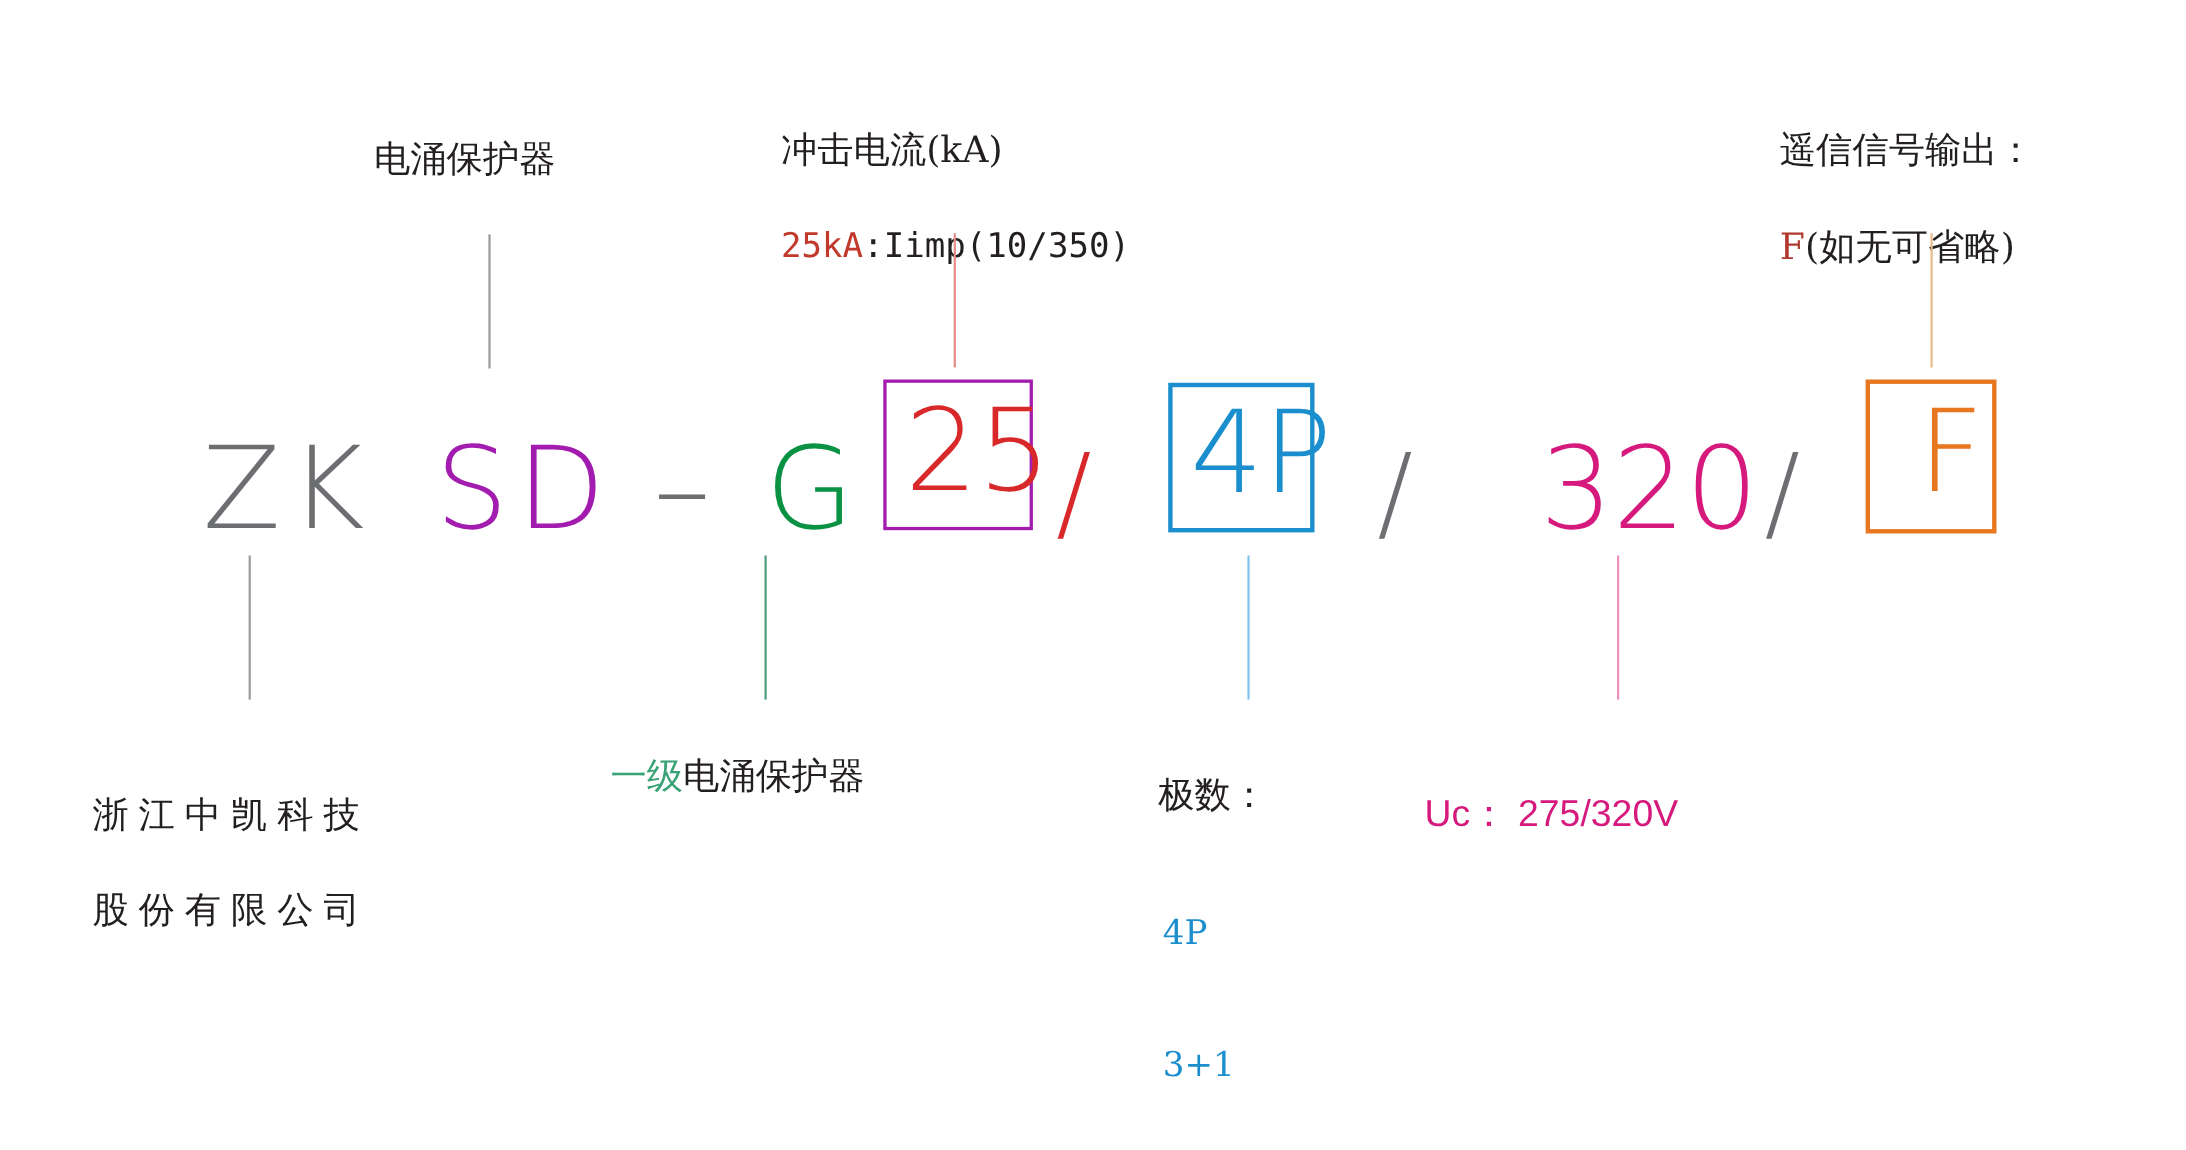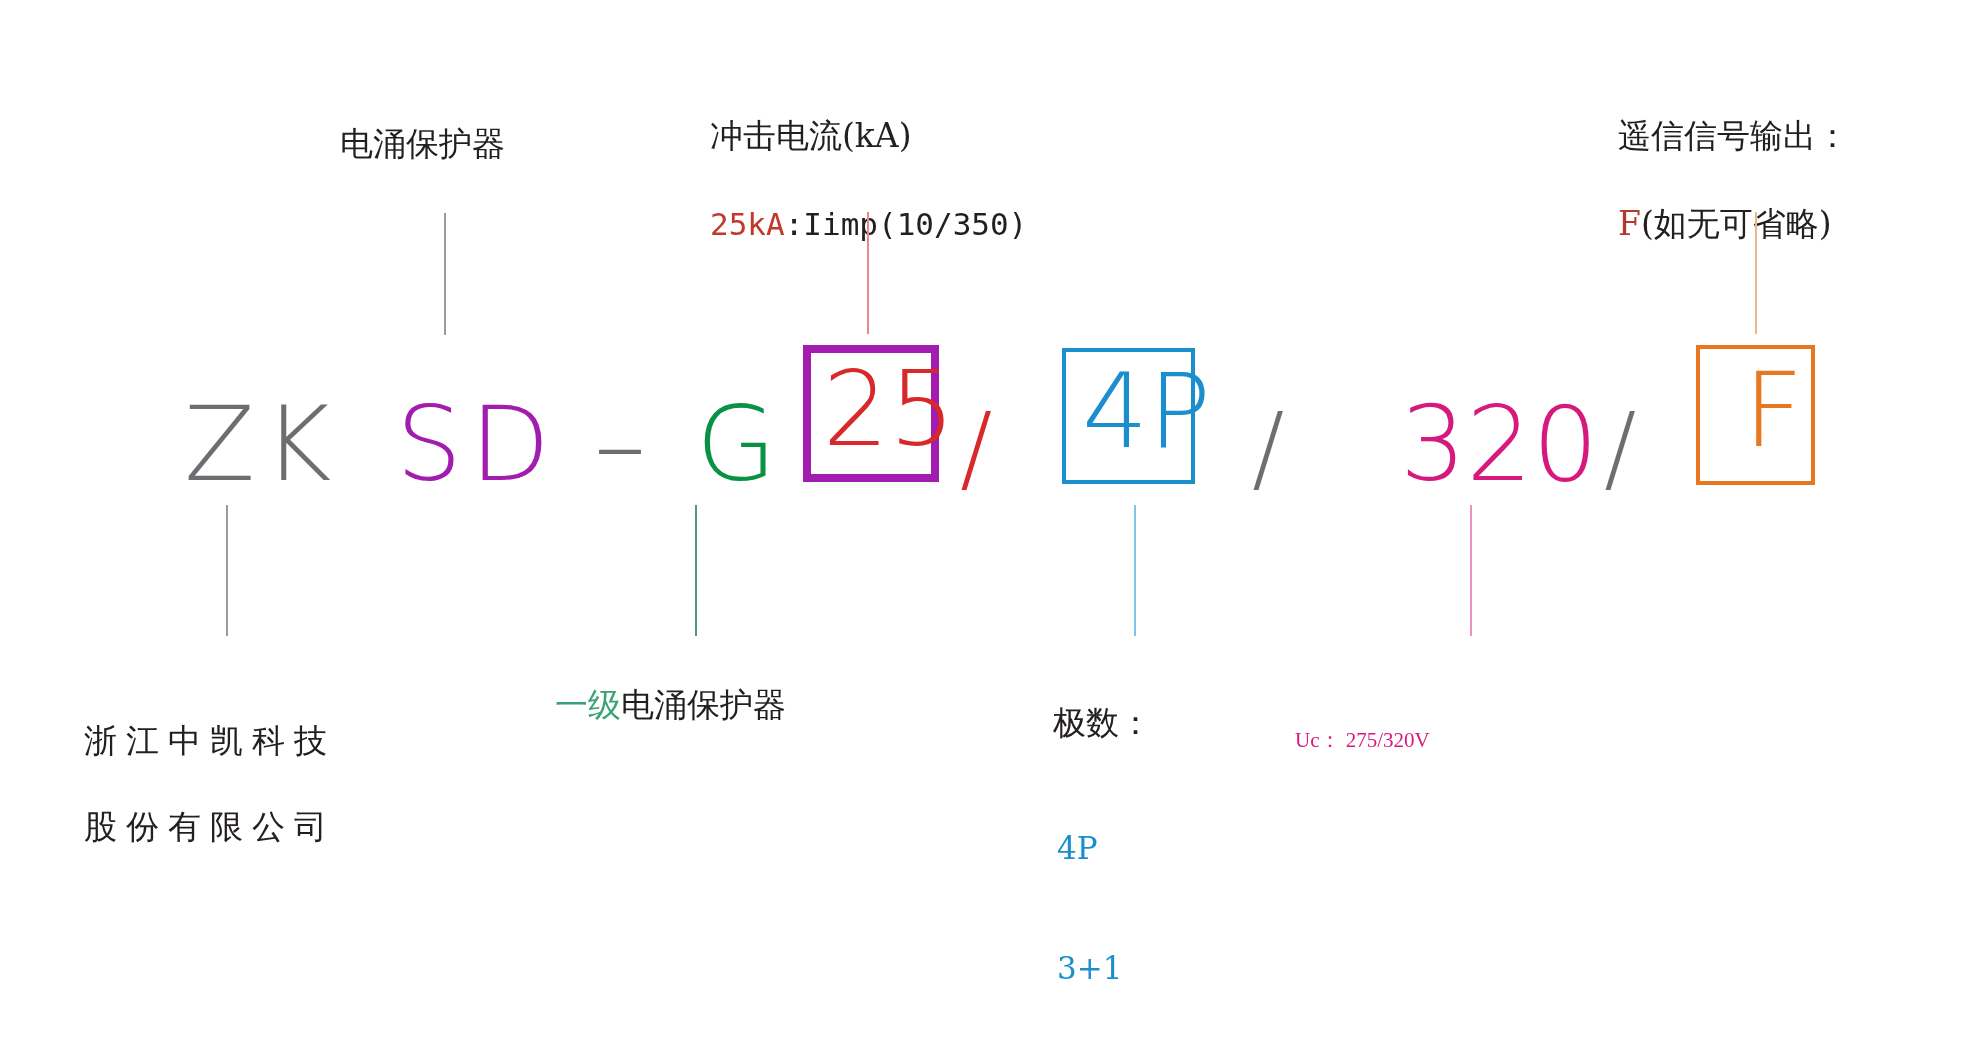--- a/index.html
+++ b/index.html
@@ -73,22 +73,22 @@
   .sp{letter-spacing:9px;}
   .pole-list{
     font-family:"DejaVu Serif","Liberation Serif",serif;
     font-size:31px;
     line-height:40px;
     color:#1b8fce;
     white-space:pre;
     text-align:left;
   }
   .uc{
-    font-family:Liberation Serif, serif;
-    font-size:21px;
+    font-family:Liberation Sans, sans-serif;
+    font-size:34px;
     line-height:48px;
     color:#d6197d;
     white-space:pre;
   }
 </style>
 </head>
 <body>
 
 <div id="stage">
 
@@ -111,21 +111,21 @@
   <div id="code-line">
 
     <span class="abs code-seg" style="left:148px;top:60px;color:#6d6e71;letter-spacing:8px;">ZK</span>
 
     <span class="abs code-seg" style="left:360px;top:60px;color:#a21caf;letter-spacing:8px;">SD</span>
 
     <span class="abs code-seg" style="left:558px;top:60px;color:#6d6e71;">–</span>
 
     <span class="abs code-seg" style="left:660px;top:60px;color:#0a9244;">G</span>
 
-    <span class="abs code-box" style="left:803px;top:13px;width:136px;height:137px;border:8px solid #a21caf;">
+    <span class="abs code-box" style="left:803px;top:13px;width:136px;height:137px;border:3px solid #a21caf;">
       <span class="code-seg" style="color:#d8282a;position:relative;top:-5px;">25</span>
     </span>
 
     <span class="abs slash" style="left:960px;top:68px;color:#d8282a;">/</span>
 
     <span class="abs code-box" style="left:1062px;top:16px;width:133px;height:136px;border:4px solid #1b8fce;">
       <span class="code-seg" style="color:#1b8fce;position:relative;top:-5px;">4P</span>
     </span>
 
     <span class="abs slash" style="left:1252px;top:68px;">/</span>

